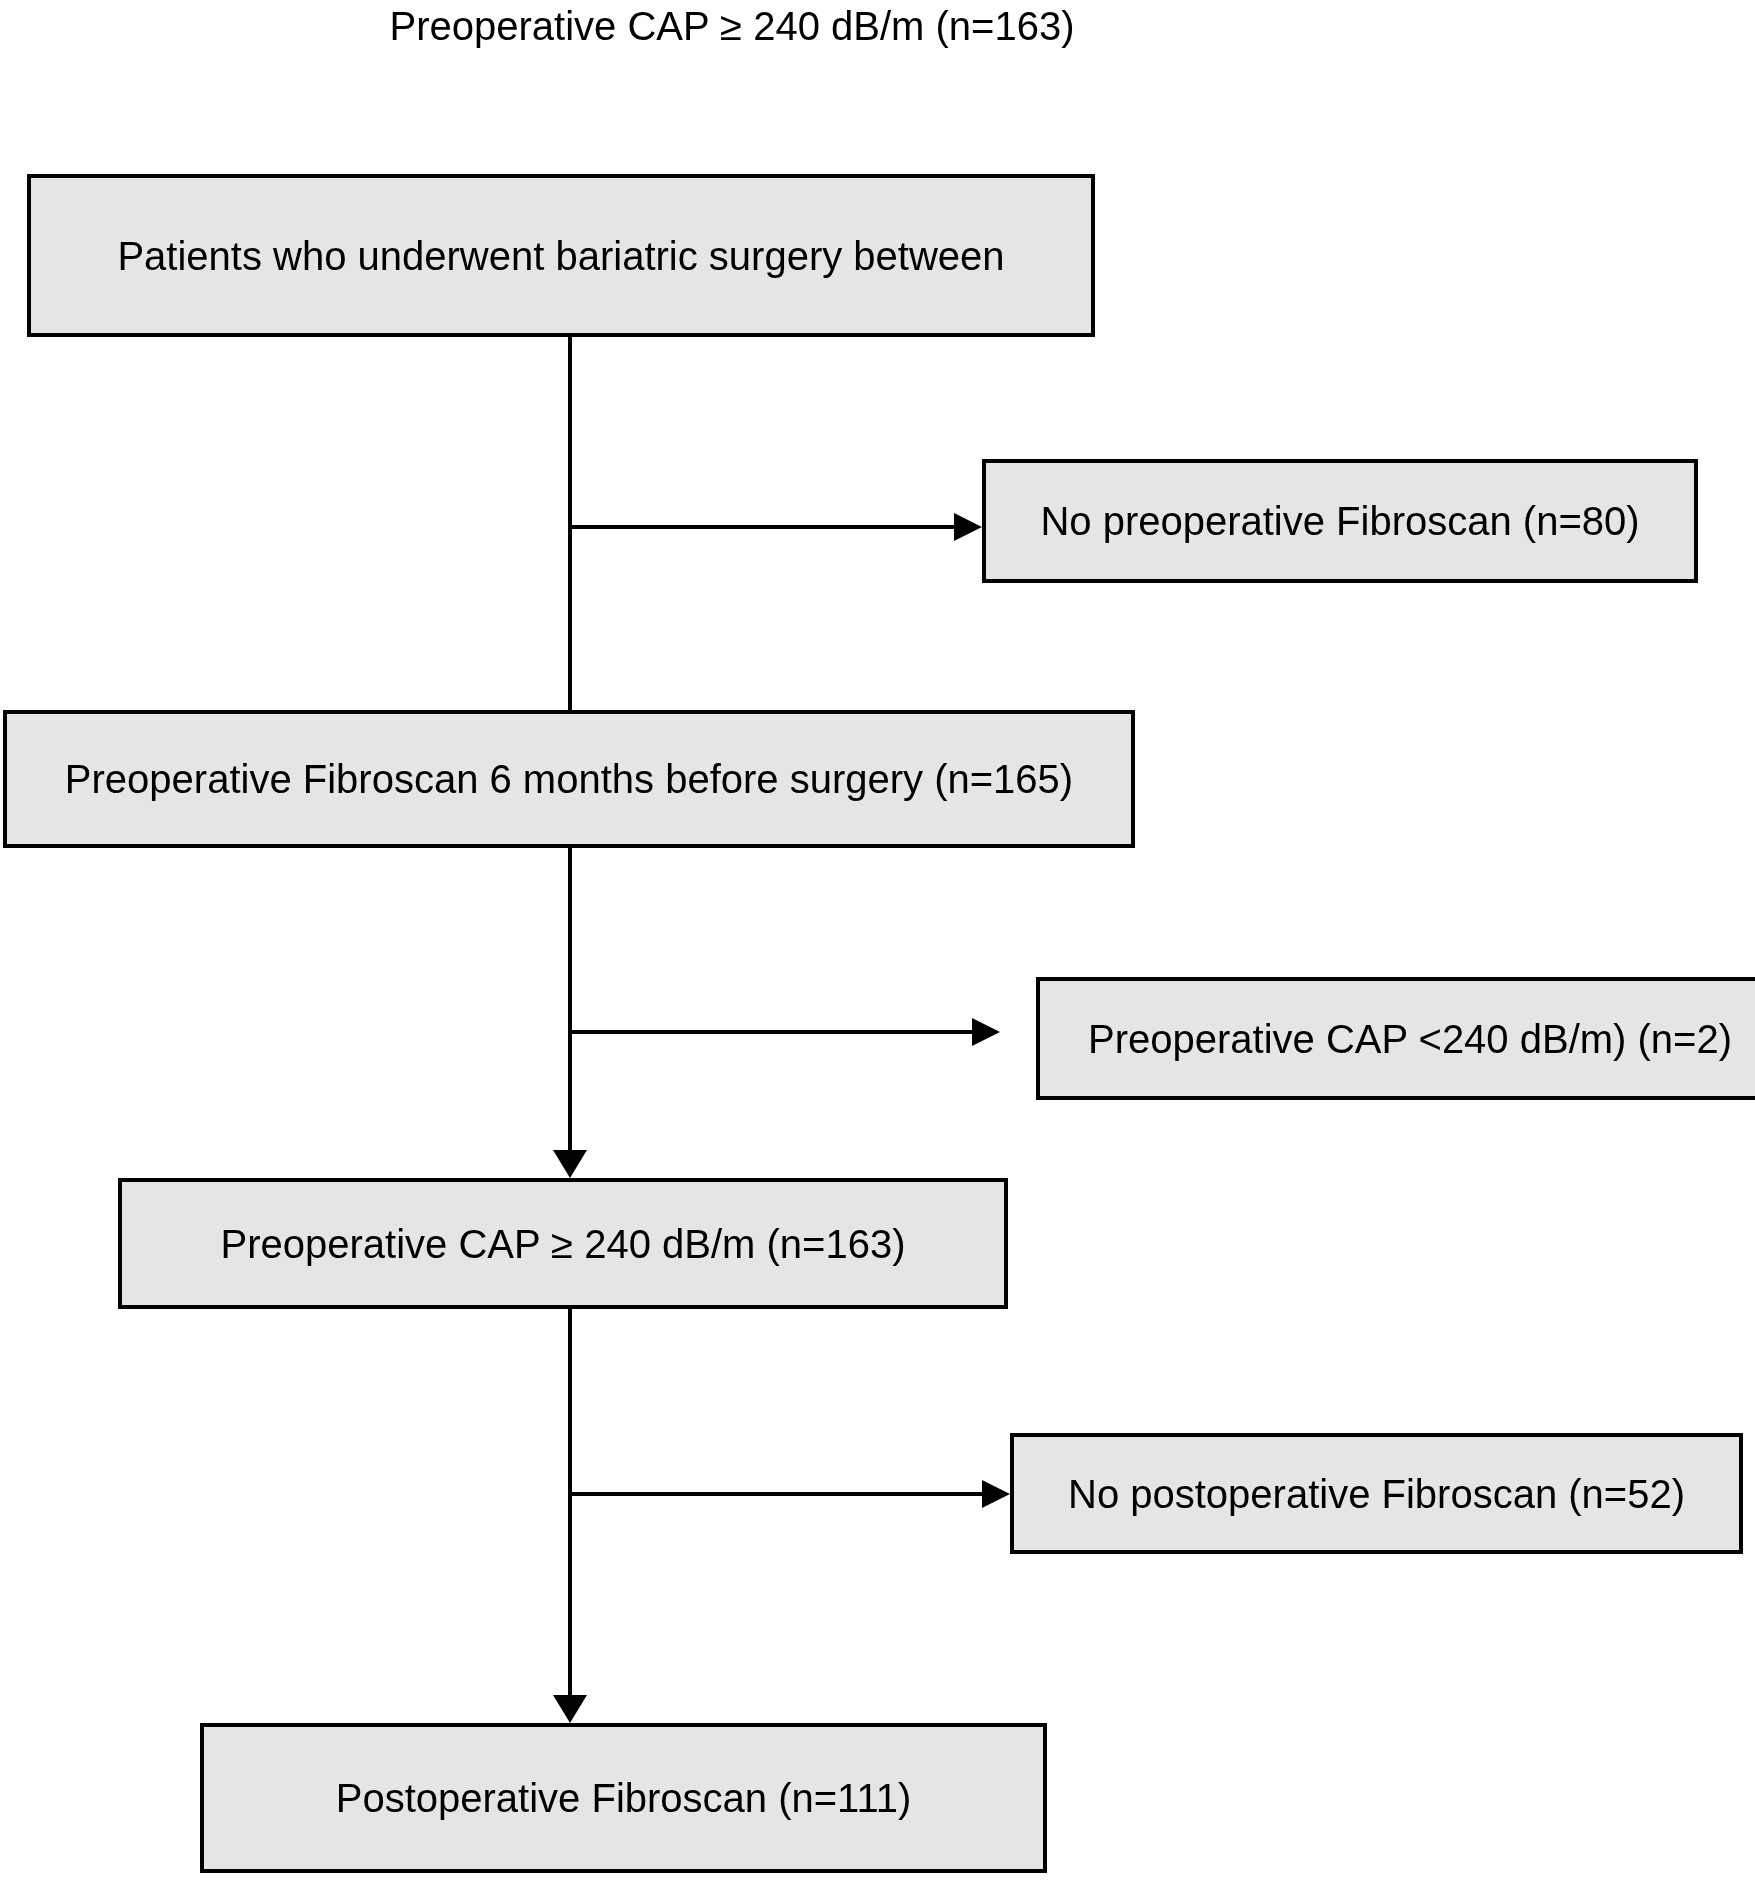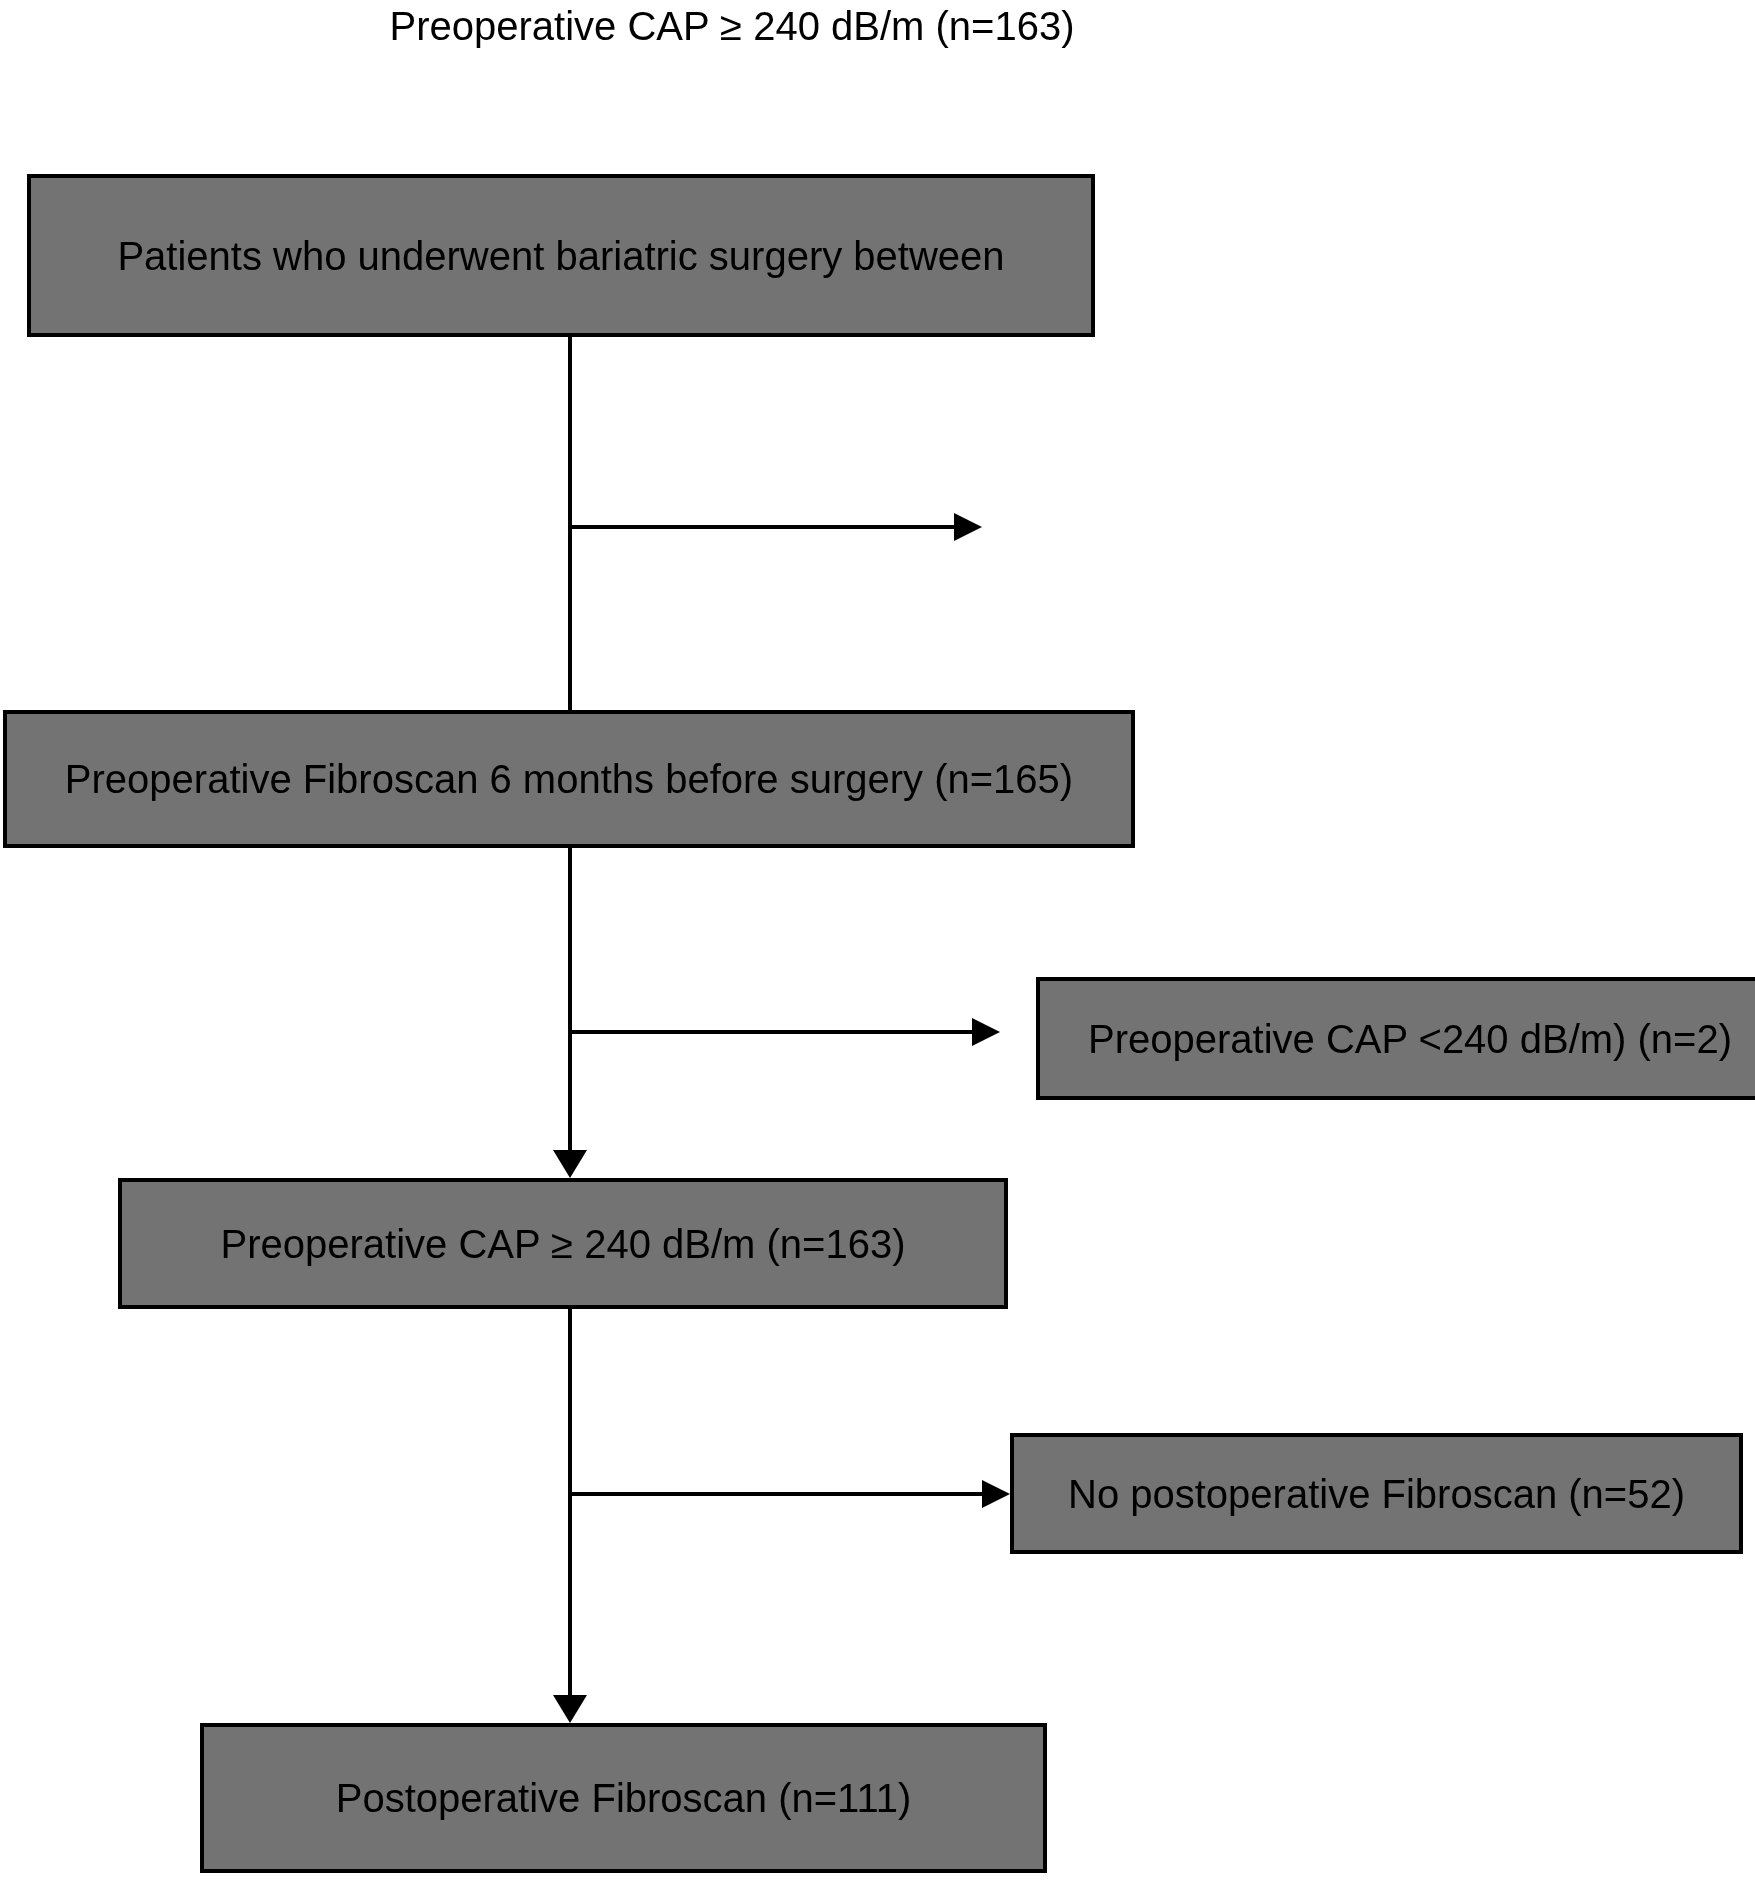--- a/index.html
+++ b/index.html
@@ -16,21 +16,21 @@
   .figure-title{
     position:absolute;
     left:0; top:4px; width:1464px;
     text-align:center;
     font-size:40px;
     white-space:nowrap;
   }
   .box{
     position:absolute;
     border:4px solid #000000;
-    background:#737373;
+    background:#e5e5e5;
     box-sizing:border-box;
     display:flex;
     align-items:center;
     justify-content:center;
     text-align:center;
     font-size:40px;
     line-height:1.5;
   }
   .nowrap{white-space:nowrap;}
   
@@ -79,20 +79,23 @@
   <div class="box b-surgery">
     <div>
       <div>Patients who underwent bariatric surgery between</div>
     </div>
   </div>
 
   <div class="vline t1"></div>
   <div class="hline h1"></div>
   <div class="arrow-right ah1"></div>
 
+  <div class="box b-no-preop nowrap">
+    <span>No preoperative Fibroscan (n=80)</span>
+  </div>
 
   <div class="box b-preop nowrap">
     <span>Preoperative Fibroscan 6 months before surgery (n=165)</span>
   </div>
 
   <div class="vline t2"></div>
   <div class="hline h2"></div>
   <div class="arrow-right ah2"></div>
   <div class="arrow-down av2"></div>
 

